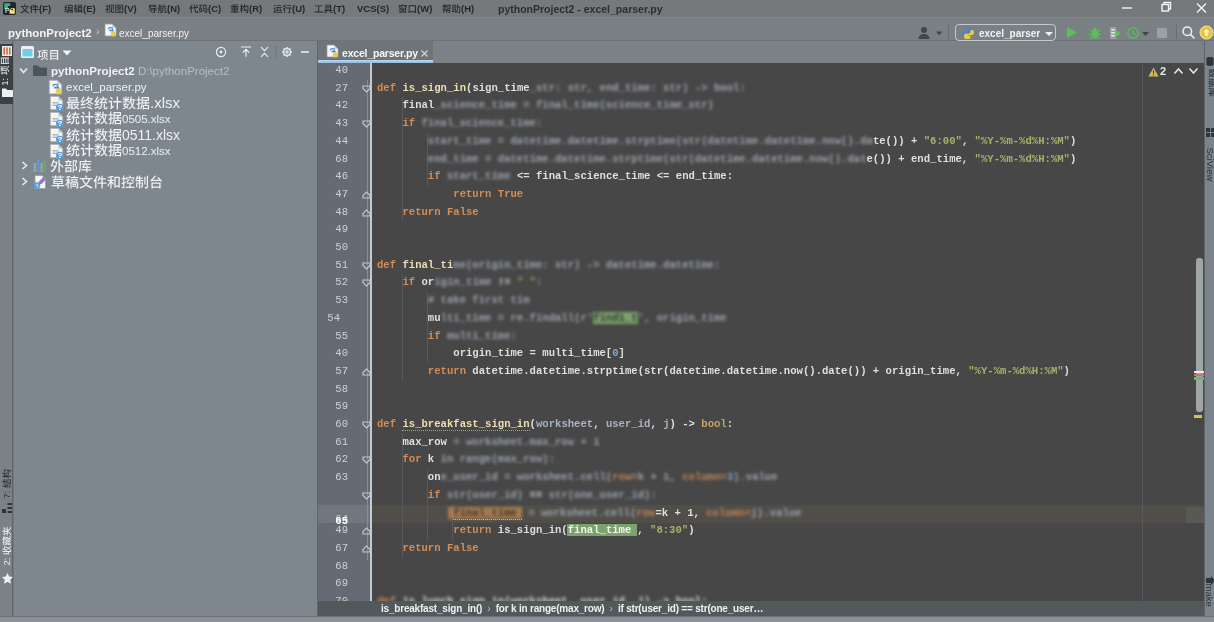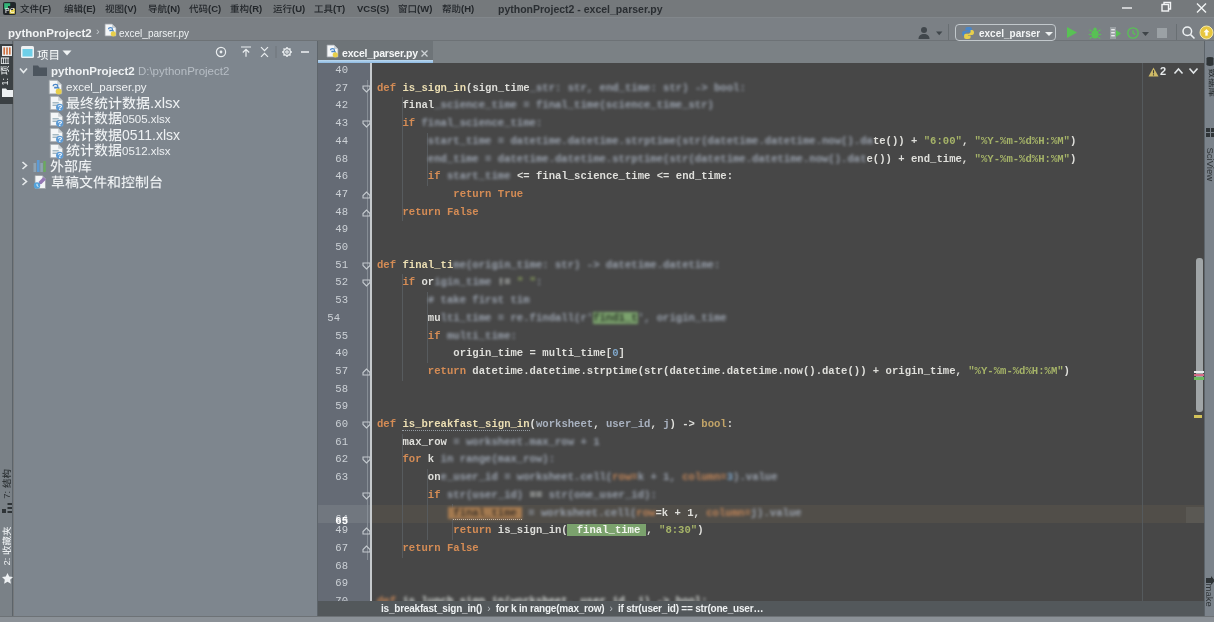--- a/index.html
+++ b/index.html
@@ -411,21 +411,21 @@
 <div class="line mono" style="top:309.8px"><span class="w">        mu</span><span class="b">lti_time = re.findall(r'</span><span class="rbox" style="filter:blur(1.5px);color:#2f3a2c">find1_t</span><span class="b">', origin_time</span></div>
 <div class="line mono" style="top:327.5px"><span class="k">        if </span><span class="b">multi_time:</span></div>
 <div class="line mono" style="top:345.2px"><span class="w">            origin_time = multi_time[</span><span class="n">0</span><span class="w">]</span></div>
 <div class="line mono" style="top:362.9px"><span class="k">        return </span><span class="w">datetime.datetime.strptime(str(datetime.datetime.now().date()) + origin_time, </span><span class="s">"%Y-%m-%d%H:%M"</span><span class="w">)</span></div>
 <div class="line mono" style="top:416.0px"><span class="k">def </span><span class="fn" style="border-bottom:1px dotted #979ea4">is_breakfast_sign_in</span><span class="w">(</span><span class="pr">worksheet</span><span class="w">, </span><span class="pr">user_id</span><span class="w">, </span><span class="pr">j</span><span class="w">) -&gt; </span><span class="bt">bool</span><span class="w">:</span></div>
 <div class="line mono" style="top:433.7px"><span class="w">    max_row </span><span class="b">= worksheet.max_row + 1</span></div>
 <div class="line mono" style="top:451.4px"><span class="k">    for </span><span class="w">k </span><span class="b">in range(max_row):</span></div>
 <div class="line mono" style="top:469.1px"><span class="w">        on</span><span class="b">e_user_id = worksheet.cell(</span><span class="bo">row=</span><span class="b">k + 1, </span><span class="bo">column=</span><span class="bn">3</span><span class="b">).value</span></div>
 <div class="line mono" style="top:486.8px"><span class="k">        if </span><span class="b">str(user_id) </span><span class="bw">== </span><span class="b">str(one_user_id):</span></div>
 <div class="line mono" style="top:504.5px"><span class="w">            </span><span class="wboxwrap"><span class="wbox">final_time</span></span><span class="b"> = worksheet.cell(</span><span class="bo">row</span><span class="w">=k + 1, </span><span class="bo">column=</span><span class="b">j).value</span></div>
-<div class="line mono" style="top:522.2px"><span class="k">            return </span><span class="w">is_sign_in(</span><span class="rbox" style="padding:0 6px 0 10px;margin-left:-1px">final_time</span><span class="w">, </span><span class="s">"8:30"</span><span class="w">)</span></div>
+<div class="line mono" style="top:522.2px"><span class="k">            return </span><span class="w">is_sign_in(</span><span class="rbox" style="padding:0 6px 0 1px;margin-left:-1px">final_time</span><span class="w">, </span><span class="s">"8:30"</span><span class="w">)</span></div>
 <div class="line mono" style="top:539.9px"><span class="k">    return False</span></div>
 <div class="line mono" style="top:593.0px"><span class="bo">def </span><span class="bw">is_lunch_sign_in(worksheet, user_id, j) -&gt; bool:</span></div>
 <svg class="ab" style="left:1148px;top:67px" width="11" height="10" viewBox="0 0 12 11">
 <path d="M6 0.5 L11.5 10.5 H0.5 z" fill="#cfba67"></path>
 <rect x="5.4" y="3.5" width="1.2" height="3.6" fill="#3c3c34"></rect>
 <rect x="5.4" y="8" width="1.2" height="1.3" fill="#3c3c34"></rect>
 </svg>
 <div class="ab" style="left:1160px;top:65px;font-size:11px;font-weight:bold;color:#e8ebec">2</div>
 <svg class="ab" style="left:1173px;top:67px" width="11" height="8" viewBox="0 0 11 8" fill="none" stroke="#e2e6e8" stroke-width="1.6">
     <path d="M1.5 6.5 L5.5 2 L9.5 6.5"></path>

